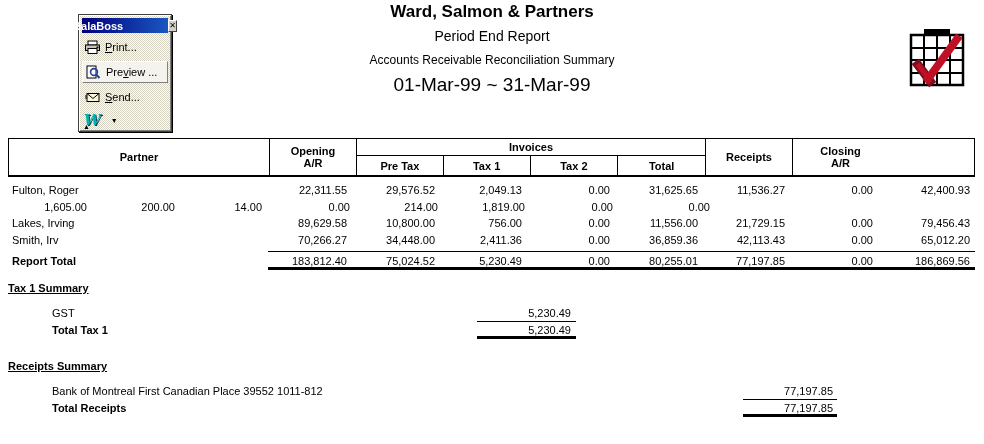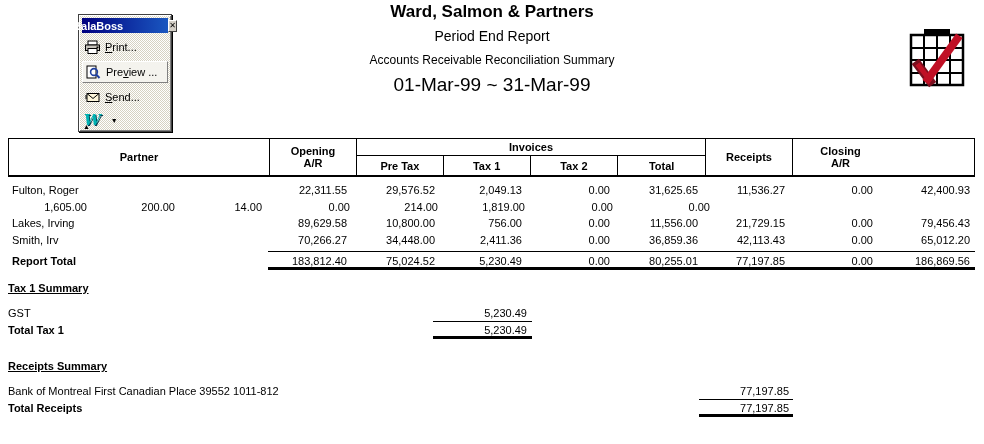--- a/index.html
+++ b/index.html
@@ -39,21 +39,21 @@
   .total-row .label { font-weight:bold; }
   .total-line-top { position:absolute; left:260px; right:0; top:0; height:1px; background:#000; }
   .total-line-bottom { position:absolute; left:260px; right:0; bottom:-2px; height:3px; background:#000; }
   .total-row .td { padding-top:2px; }
 
   
   .section { position:absolute; left:8px; width:967px; font-size:11px; }
   .sec-tax1 { top:282px; }
   .sec-receipts { top:360px; }
   .sec-heading { font-weight:bold; text-decoration:underline; font-size:11px; margin-bottom:12px; }
-  .sum-row { position:relative; height:17px; line-height:15px; }
+  .sum-row { position:relative; height:17px; line-height:15px;margin-left:44px; }
   .sum-row .sum-label { position:absolute; left:0; top:0; }
   .sum-row.bold .sum-label { font-weight:bold; }
   .tax-val { position:absolute; left:425px; width:99px; text-align:right; padding-right:5px; top:0; height:16px; }
   .rcp-val { position:absolute; left:691px; width:94px; text-align:right; padding-right:4px; top:0; height:16px; }
   .underline-thin  { border-bottom:1px solid #000; }
   .underline-thick { border-bottom:3px solid #000; }
 
   
   .balaboss { position:absolute; left:78px; top:14px; width:94px; height:118px;
     background:#d4d0c8;

